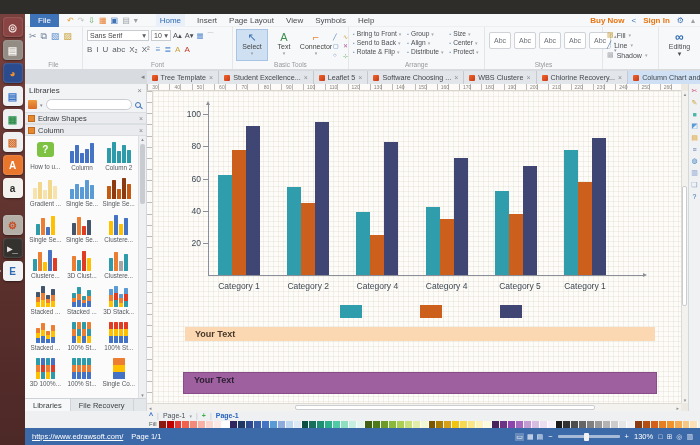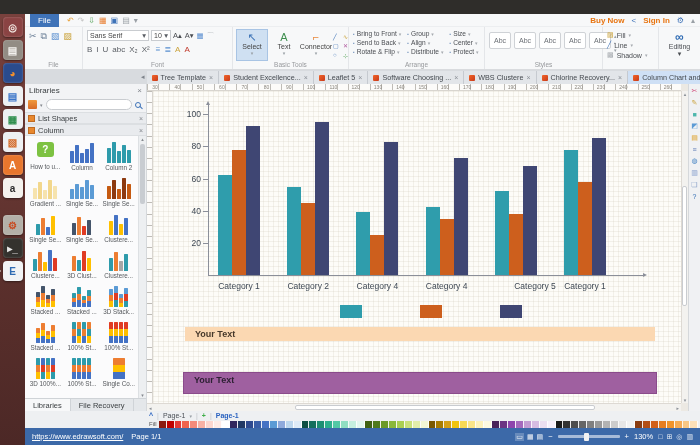--- a/index.html
+++ b/index.html
@@ -197,20 +197,29 @@
       <span class="quick">
 
       <span style="color: rgb(232, 163, 61);">↶</span>
           <span style="color: rgb(198, 198, 198);">↷</span>
           <span style="color: rgb(88, 165, 92);">⇩</span>
           <span style="color: rgb(232, 125, 46);">▦</span>
           <span style="color: rgb(63, 115, 184);">▣</span>
           <span style="color: rgb(154, 160, 166);">▤</span>
           <span style="color: rgb(154, 160, 166);">▾</span>
         </span>
+      <span class="menu-tabs">
+
+      <span class="menu-tab active">Home</span>
+          <span class="menu-tab">Insert</span>
+          <span class="menu-tab">Page Layout</span>
+          <span class="menu-tab">View</span>
+          <span class="menu-tab">Symbols</span>
+          <span class="menu-tab">Help</span>
+        </span>
       <span class="mright">
         <span class="orange">Buy Now</span>
         <span class="blueg">&lt;</span>
         <span class="orange">Sign In</span>
         <span class="blueg">⚙</span>
         <span style="color:#9aa0a6">▴</span>
       </span>
     </div>
 
     <div class="ribbon">
@@ -407,21 +416,21 @@
           <span class="x">×</span>
         </div>
         <div class="lib-search">
           <span class="gridicon"></span>
           <span class="mini" style="font-size:5px;color:#84888e">▾</span>
           <input class="searchbox" value="" style="">
           <span class="mag"></span>
         </div>
         <div class="lib-sec">
           <span class="secicon"></span>
-          <span>List Shapes</span>
+          <span>Edraw Shapes</span>
           <span class="x">×</span>
         </div>
         <div class="lib-sec">
           <span class="secicon"></span>
           <span>Column</span>
           <span class="x">×</span>
         </div>
         <div class="lib-items">
           <div class="lib-cell">
               <div class="bubble">?</div>
@@ -687,21 +696,21 @@
                 <div class="bar" style="height: 68px; background: rgb(47, 157, 172);"></div>
                 <div class="bar" style="height: 56px; background: rgb(205, 95, 29);"></div>
                 <div class="bar" style="height: 117px; background: rgb(63, 70, 115);"></div>
               </div>
               <div class="catlabel" style="left: 260.6px;">Category 4</div>
               <div class="bargroup" style="left: 341.8px;">
                 <div class="bar" style="height: 84px; background: rgb(47, 157, 172);"></div>
                 <div class="bar" style="height: 61px; background: rgb(205, 95, 29);"></div>
                 <div class="bar" style="height: 109px; background: rgb(63, 70, 115);"></div>
               </div>
-              <div class="catlabel" style="left: 349px;">Category 5</div>
+              <div class="catlabel" style="left: 334px;">Category 5</div>
               <div class="bargroup" style="left: 411px;">
                 <div class="bar" style="height: 125px; background: rgb(47, 157, 172);"></div>
                 <div class="bar" style="height: 93px; background: rgb(205, 95, 29);"></div>
                 <div class="bar" style="height: 137px; background: rgb(63, 70, 115);"></div>
               </div>
               <div class="catlabel" style="left: 399px;">Category 1</div>
               <div class="lgsw" style="left: 187px; top: 214px; background: rgb(47, 157, 172);"></div>
               <div class="lgsw" style="left: 267px; top: 214px; background: rgb(205, 95, 29);"></div>
               <div class="lgsw" style="left: 347px; top: 214px; background: rgb(63, 70, 115);"></div>
             </div>

